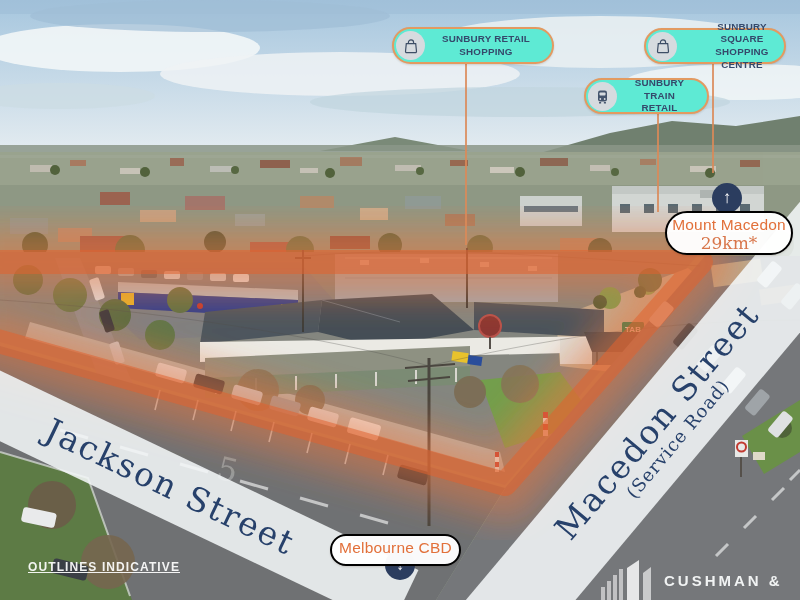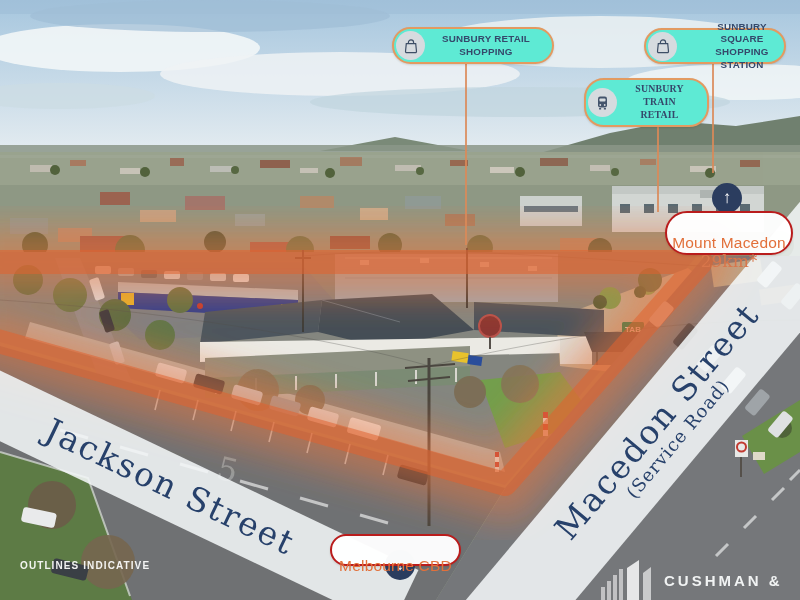--- a/index.html
+++ b/index.html
@@ -11,30 +11,30 @@
   .callout{position:absolute;display:flex;align-items:center;background:#5eead4;
            border:2px solid #E29A61;border-radius:20px;box-sizing:border-box;padding:2px;
            box-shadow:0 1px 2px rgba(60,40,20,.15);z-index:30;}
   .callout .ic{width:29px;height:29px;border-radius:50%;background:#D6DBDF;display:flex;
                align-items:center;justify-content:center;flex:0 0 auto;}
   .callout .txt{flex:1;text-align:center;font-size:9.8px;line-height:1.3;font-weight:700;
                 color:#35496B;letter-spacing:.2px;padding:0 5px 0 2px;}
   .callout .l{display:block;}
   #callout-retail{left:392px;top:27px;width:162px;height:37px;}
   #callout-square{left:644px;top:28px;width:142px;height:36px;gap:28px;}
-  #callout-train{left:584px;top:78px;width:125px;height:49px;font-family:Liberation Serif, serif;}
+  #callout-train{left:584px;top:78px;width:125px;height:36px;}
 
   .cline{position:absolute;width:2px;background:rgba(219,138,88,.85);z-index:25;}
   #line-retail{left:465px;top:63px;height:182px;}
   #line-square{left:712px;top:63px;height:110px;}
   #line-train{left:657px;top:112px;height:100px;}
 
   
-  .marker-pill{position:absolute;background:rgba(255,255,255,.97);border:2px solid #b91c1c;
-               border-radius:22px;text-align:center;box-sizing:border-box;padding-top:21px;
+  .marker-pill{position:absolute;background:rgba(255,255,255,.97);border:2px solid #000000;
+               border-radius:22px;text-align:center;box-sizing:border-box;padding-top:3px;
                z-index:32;box-shadow:0 1px 2px rgba(60,40,20,.15);}
   .marker-name{font-size:15.5px;line-height:1.15;color:#E2703A;letter-spacing:.2px;}
   .marker-dist{font-family:"DejaVu Serif",serif;font-size:17px;line-height:1.15;color:#D8764B;}
   .marker-circle{position:absolute;width:30px;height:30px;border-radius:50%;background:#2B3D5F;
                  color:#fff;display:flex;align-items:center;justify-content:center;
                  font-size:17px;font-weight:700;z-index:31;}
   #marker-macedon-pill{left:665px;top:211px;width:128px;height:44px;}
   #marker-macedon-circle{left:712px;top:183px;}
   #marker-cbd-pill{left:330px;top:534px;width:131px;height:32px;}
   #marker-cbd-circle{left:385px;top:550px;}
@@ -43,22 +43,22 @@
   .band{position:absolute;background:rgba(244,247,248,.87);display:flex;flex-direction:column;
         align-items:center;justify-content:center;z-index:20;}
   .street-text{font-family:"DejaVu Serif",serif;font-size:33px;color:#27416B;
                letter-spacing:2px;line-height:1.02;white-space:nowrap;}
   .street-sub{font-family:"DejaVu Serif",serif;font-size:18px;color:#27416B;
               letter-spacing:1px;line-height:1.1;white-space:nowrap;}
   #band-jackson{left:-90px;top:455px;width:520px;height:64px;transform:rotate(25.5deg);}
   #band-macedon{left:375px;top:386px;width:580px;height:84px;transform:rotate(-50deg);}
 
   
-  #disclaimer{position:absolute;left:20px;top:560px;font-size:10px;font-weight:700;
-              letter-spacing:1.1px;color:rgba(255,255,255,.92);z-index:40;}
+  #disclaimer{position:absolute;left:28px;top:560px;font-size:12px;font-weight:700;
+              letter-spacing:1.1px;color:rgba(255,255,255,.92);z-index:40;text-decoration:underline;}
   #brand{position:absolute;left:601px;top:536px;display:flex;align-items:center;gap:9px;z-index:40;margin-top:24px;}
   .brand-text{font-size:15px;font-weight:700;letter-spacing:3px;line-height:1.2;
               color:rgba(248,250,250,.95);white-space:nowrap;}
 </style>
 </head>
 <body>
 
 <div id="stage">
 
   <svg id="scene" width="800" height="600" viewBox="0 0 800 600">
@@ -367,21 +367,21 @@
 
   <div class="callout" id="callout-square">
     <span class="ic">
       <svg width="16" height="16" viewBox="0 0 16 16">
         <path d="M3.3 5.6 h9.4 l0.8 7.8 a1.1 1.1 0 0 1 -1.1 1.2 h-8.8 a1.1 1.1 0 0 1 -1.1 -1.2 z" fill="none" stroke="#3D4E66" stroke-width="1.2"></path>
         <path d="M5.4 5.6 v-1.1 a2.6 2.6 0 0 1 5.2 0 v1.1" fill="none" stroke="#3D4E66" stroke-width="1.2"></path>
       </svg>
     </span>
     <span class="txt">
       <span class="l">SUNBURY SQUARE</span>
-      <span class="l">SHOPPING STATION</span>
+      <span class="l">SHOPPING CENTRE</span>
     </span>
   </div>
 
   <div class="callout" id="callout-train">
     <span class="ic">
       <svg width="17" height="17" viewBox="0 0 17 17">
         <rect x="4" y="2.5" width="9" height="11" rx="2.2" fill="#44546C"></rect>
         <rect x="5.5" y="4.5" width="6" height="3" rx="0.8" fill="#D6DBDF"></rect>
         <circle cx="6.3" cy="11" r="0.9" fill="#D6DBDF"></circle>
           <circle cx="10.7" cy="11" r="0.9" fill="#D6DBDF"></circle>

